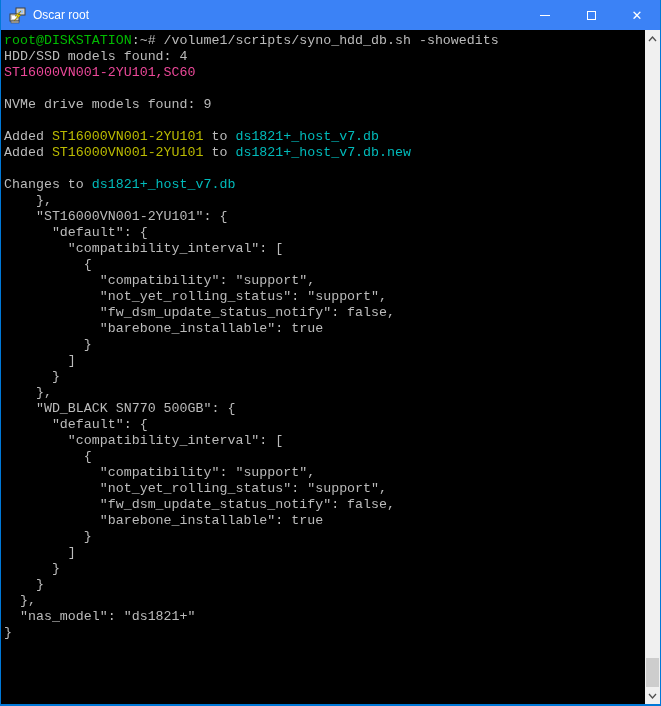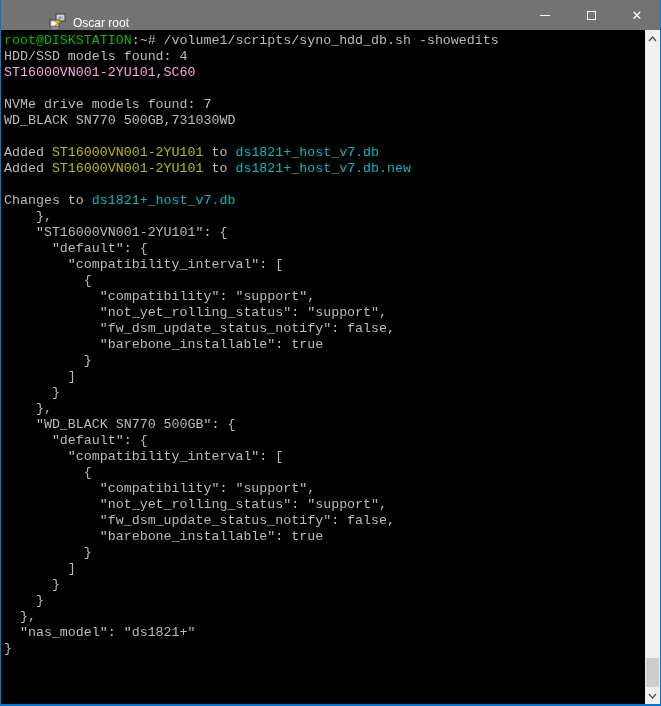--- a/index.html
+++ b/index.html
@@ -11,22 +11,22 @@
     display: flex; flex-direction: column;
     border-left: 1px solid #0078d7;
     border-right: 1px solid #0078d7;
     border-bottom: 2px solid #0078d7;
     background: #000;
   }
 
   
   .titlebar {
     height: 30px; flex: 0 0 30px;
-    background: #737373;
-    display: flex; align-items: flex-end; padding-left: 40px;
+    background: #3b82f6;
+    display: flex; align-items: center;
   }
   .titlebar .app-icon {
     width: 18px; height: 18px; margin-left: 8px; flex: 0 0 18px;
     display: flex; align-items: center; justify-content: center;
   }
   .titlebar .title-text {
     color: #ffffff; font-size: 12px; margin-left: 6px;
     white-space: nowrap; flex: 1 1 auto;
   }
   .caption-btn {
@@ -99,24 +99,23 @@
     <button class="caption-btn">
       <span class="glyph-close">✕</span>
     </button>
   </div>
 
   <div class="window-body">
 
     <div class="terminal">
         <div class="term-line"><span style="color: rgb(0, 187, 0);">root@DISKSTATION</span><span style="color: rgb(187, 187, 187);">:~# /volume1/scripts/syno_hdd_db.sh -showedits</span></div>
         <div class="term-line"><span style="color: rgb(187, 187, 187);">HDD/SSD models found: 4</span></div>
-        <div class="term-line"><span style="color: #f9a8d4; font-family: Liberation Mono, monospace;">ST16000VN001-2YU101,SC60</span></div>
+        <div class="term-line"><span style="color: #ec4899; font-family: Liberation Mono, monospace;">ST16000VN001-2YU101,SC60</span></div>
         <div class="term-line"> </div>
-        <div class="term-line"><span style="color: rgb(187, 187, 187);">NVMe drive models found: 7</span></div>
-        <div class="term-line"><span style="color: rgb(187, 187, 187);">WD_BLACK SN770 500GB,731030WD</span></div>
+        <div class="term-line"><span style="color: rgb(187, 187, 187);">NVMe drive models found: 9</span></div>
         <div class="term-line"> </div>
         <div class="term-line"><span style="color: rgb(187, 187, 187);">Added </span><span style="color: rgb(187, 187, 0);">ST16000VN001-2YU101</span><span style="color: rgb(187, 187, 187);"> to </span><span style="color: rgb(0, 187, 187);">ds1821+_host_v7.db</span></div>
         <div class="term-line"><span style="color: rgb(187, 187, 187);">Added </span><span style="color: rgb(187, 187, 0);">ST16000VN001-2YU101</span><span style="color: rgb(187, 187, 187);"> to </span><span style="color: rgb(0, 187, 187);">ds1821+_host_v7.db.new</span></div>
         <div class="term-line"> </div>
         <div class="term-line"><span style="color: rgb(187, 187, 187);">Changes to </span><span style="color: rgb(0, 187, 187);">ds1821+_host_v7.db</span></div>
         <div class="term-line"><span style="color: rgb(187, 187, 187);">    },</span></div>
         <div class="term-line"><span style="color: rgb(187, 187, 187);">    "ST16000VN001-2YU101": {</span></div>
         <div class="term-line"><span style="color: rgb(187, 187, 187);">      "default": {</span></div>
         <div class="term-line"><span style="color: rgb(187, 187, 187);">        "compatibility_interval": [</span></div>
         <div class="term-line"><span style="color: rgb(187, 187, 187);">          {</span></div>

